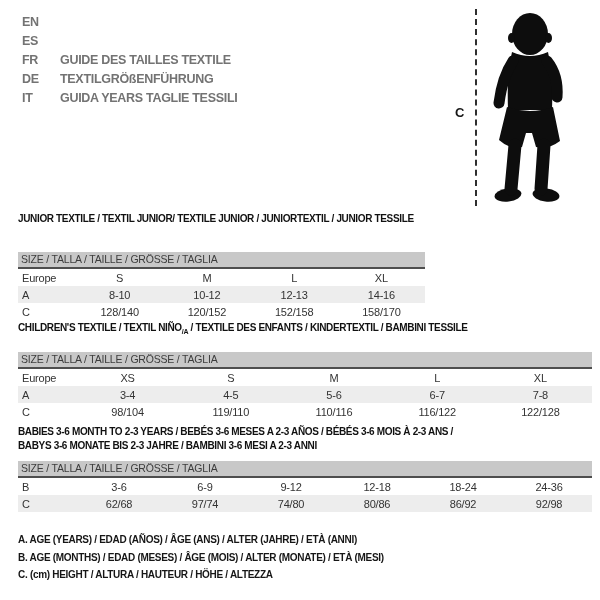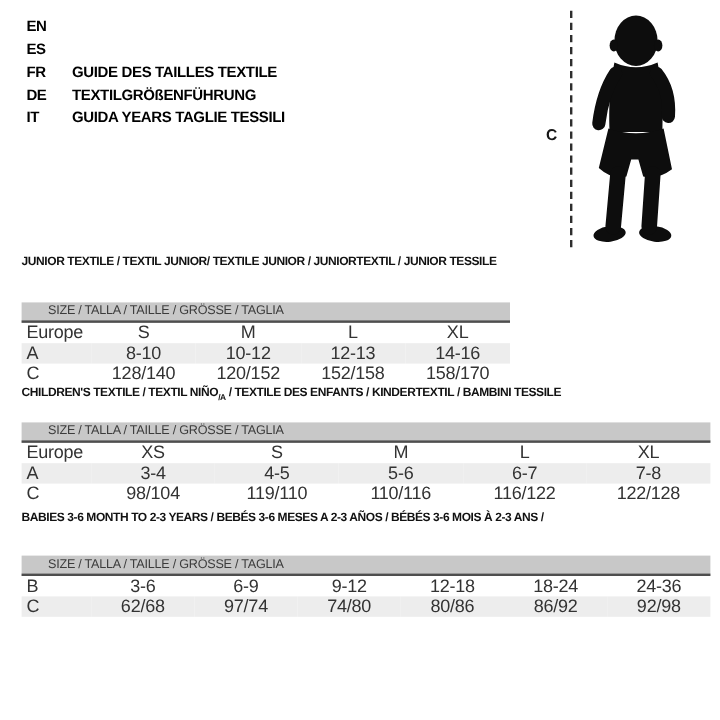--- a/index.html
+++ b/index.html
@@ -4,50 +4,50 @@
 <style>
   html,body{margin:0;padding:0;}
   body{
     width:600px;height:600px;background:#ffffff;position:relative;overflow:hidden;
     font-family:"Liberation Sans",sans-serif;color:#141414;
   }
   .page{position:absolute;inset:0;}
 
   
   .langs{position:absolute;left:22px;top:13px;}
-  .lang-row{display:flex;line-height:19px;font-size:12.5px;font-weight:bold;letter-spacing:-0.3px;color:#000000;}
+  .lang-row{display:flex;line-height:19px;font-size:12.5px;font-weight:bold;letter-spacing:-0.3px;color:#737373;}
   .lang-row .code{width:38px;flex:0 0 38px;}
 
   
   .measure-line{position:absolute;left:475px;top:9px;height:197px;width:0;border-left:2px dashed #2e2e2e;}
   .measure-label{position:absolute;left:455px;top:105px;font-size:13px;font-weight:bold;color:#161616;}
   .toddler-svg{position:absolute;left:482px;top:7px;}
 
   
   .section{position:absolute;left:18px;}
   .sec-junior{top:212px;width:407px;}
   .sec-childrens{top:321px;width:574px;}
   .sec-babies{top:425px;width:574px;}
   .section-title{
     font-size:10px;font-weight:bold;color:#111;line-height:14px;
     letter-spacing:-0.35px;white-space:nowrap;
   }
   .sec-junior .section-title{margin-bottom:26px;}
   .sec-childrens .section-title{margin-bottom:13px;}
-  .sec-babies .section-title{margin-bottom:24px;}
+  .sec-babies .section-title{margin-bottom:8px;}
   .section-title sub{font-size:7px;}
   .size-bar{
-    background:#c8c8c8;height:15px;line-height:15px;padding-left:22px;
+    background:#c8c8c8;height:15px;line-height:15px;padding-left:3px;
     font-size:10.5px;color:#3c3c3c;letter-spacing:-0.2px;
     border-bottom:2px solid #4e4e4e;
   }
   table.size-table{width:100%;border-collapse:collapse;table-layout:fixed;}
   table.size-table td{
     height:17px;padding:0;text-align:center;vertical-align:middle;
-    font-size:15px;color:#333;letter-spacing:-0.2px;white-space:nowrap;margin-top:32px;
+    font-size:11px;color:#333;letter-spacing:-0.2px;white-space:nowrap;margin-top:32px;
   }
   table.size-table td.lbl{text-align:left;padding-left:4px;}
   col.c-label{width:58px;}
   tr.shade td{background:#ededed;}
 
   
   .footnotes{position:absolute;left:18px;top:531px;}
   .footnote{font-size:10px;font-weight:bold;line-height:17.5px;letter-spacing:-0.3px;color:#161616;white-space:nowrap;}
 </style>
 </head>
@@ -170,20 +170,21 @@
         <td>116/122</td>
         <td>122/128</td>
       </tr>
     </tbody>
       </table>
   </div>
 
   <div class="section sec-babies">
     <div class="section-title">
       <div>BABIES 3-6 MONTH TO 2-3 YEARS / BEBÉS 3-6 MESES A 2-3 AÑOS / BÉBÉS 3-6 MOIS À 2-3 ANS /</div>
+      <div>BABYS 3-6 MONATE BIS 2-3 JAHRE / BAMBINI 3-6 MESI A 2-3 ANNI</div>
     </div>
     <div class="size-bar">SIZE / TALLA / TAILLE / GRÖSSE / TAGLIA</div>
     <table class="size-table">
       <colgroup>
           <col class="c-label">
           <col>
           <col>
           <col>
           <col>
           <col>
@@ -205,14 +206,19 @@
         <td>97/74</td>
         <td>74/80</td>
         <td>80/86</td>
         <td>86/92</td>
         <td>92/98</td>
       </tr>
     </tbody>
       </table>
   </div>
 
+  <div class="footnotes">
+    <div class="footnote">A. AGE (YEARS) / EDAD (AÑOS) / ÂGE (ANS) / ALTER (JAHRE) / ETÀ (ANNI)</div>
+    <div class="footnote">B. AGE (MONTHS) / EDAD (MESES) / ÂGE (MOIS) / ALTER (MONATE) / ETÀ (MESI)</div>
+    <div class="footnote">C. (cm) HEIGHT / ALTURA / HAUTEUR / HÖHE / ALTEZZA</div>
+  </div>
 
 </div>
 
 </body></html>

